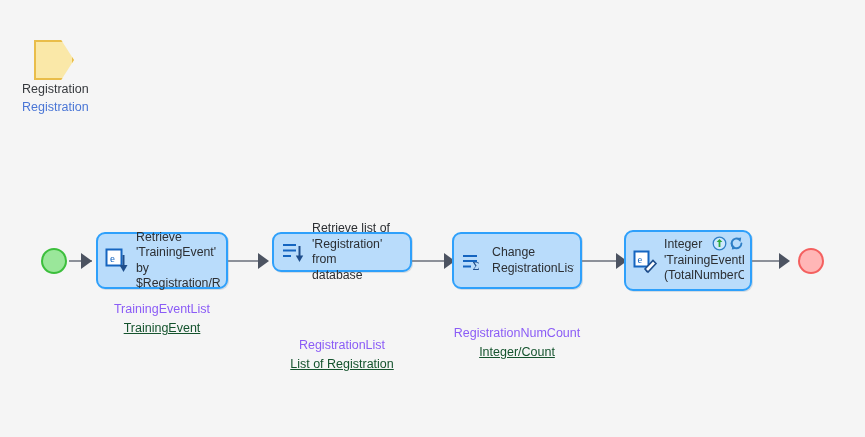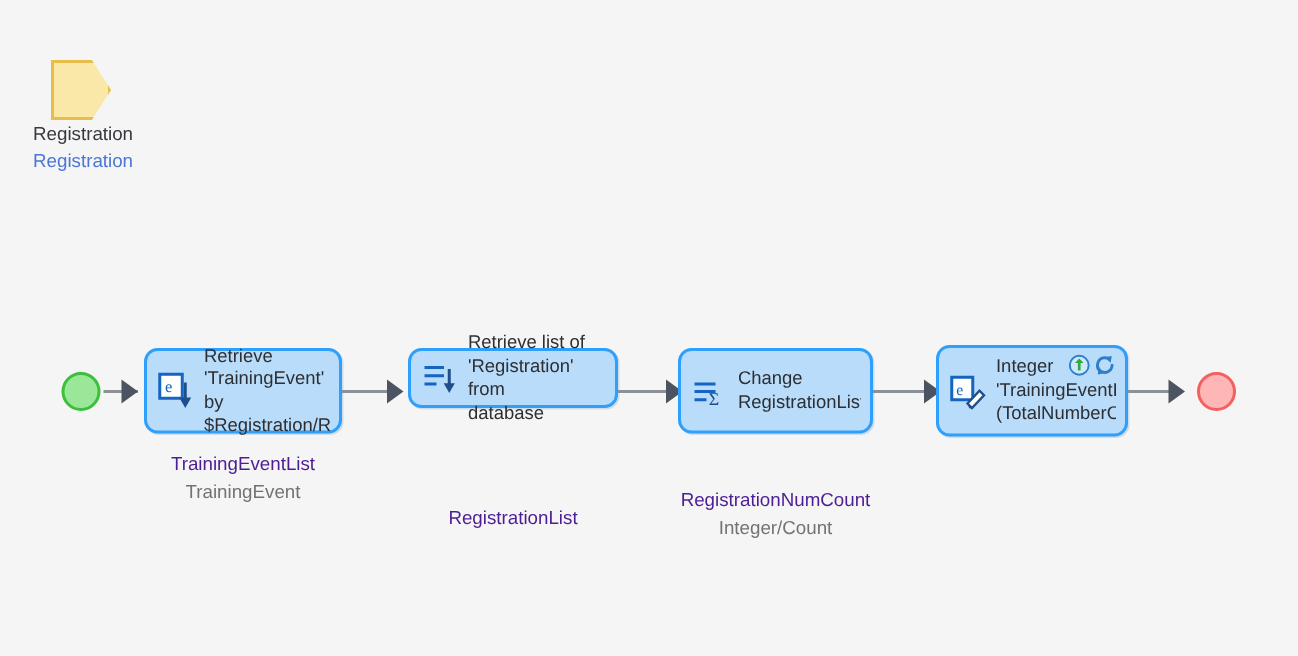--- a/index.html
+++ b/index.html
@@ -120,29 +120,30 @@
     overflow: hidden;
   }
 
   .node-caption {
     position: absolute;
     text-align: center;
     width: 260px;
   }
   .node-caption .cap-name {
     font-size: 12.5px;
-    color: #4c1d95;
+    color: #8b5cf6;
     line-height: 19px;
     white-space: nowrap;
   }
   .node-caption .cap-type {
     font-size: 12.5px;
-    color: #737373;
+    color: #14532d;
     line-height: 19px;
     white-space: nowrap;
+    text-decoration: underline;
   }
 
   .badges {
     position: absolute;
     top: 4px;
     right: 6px;
     display: flex;
     gap: 2px;
   }
   .badge {
@@ -208,20 +209,21 @@
         <line x1="18.5" y1="8" x2="18.5" y2="20" stroke="#1f4e8c" stroke-width="2"></line>
         <polygon points="14.8,17.5 22.2,17.5 18.5,24" fill="#1f4e8c"></polygon>
       </svg>
     </div>
     <div class="act-text">Retrieve list of
 'Registration' from
 database</div>
   </div>
   <div class="node-caption" style="left:212px; top:300px;margin-top:36px;">
     <div class="cap-name">RegistrationList</div>
+    <div class="cap-type">List of Registration</div>
   </div>
 
   <div class="act" style="left:452px; top:232px; width:130px; height:57px;">
     <div class="act-icon">
       <svg width="26" height="28" viewBox="0 0 26 28">
         <line x1="2" y1="9" x2="16" y2="9" stroke="#1565c0" stroke-width="2"></line>
         <line x1="2" y1="14" x2="16" y2="14" stroke="#1565c0" stroke-width="2"></line>
         <line x1="2" y1="19.5" x2="10" y2="19.5" stroke="#1565c0" stroke-width="2"></line>
         <text x="11.5" y="23" font-family="Liberation Serif, serif" font-size="12" fill="#1f4e8c">Σ</text>
       </svg>

